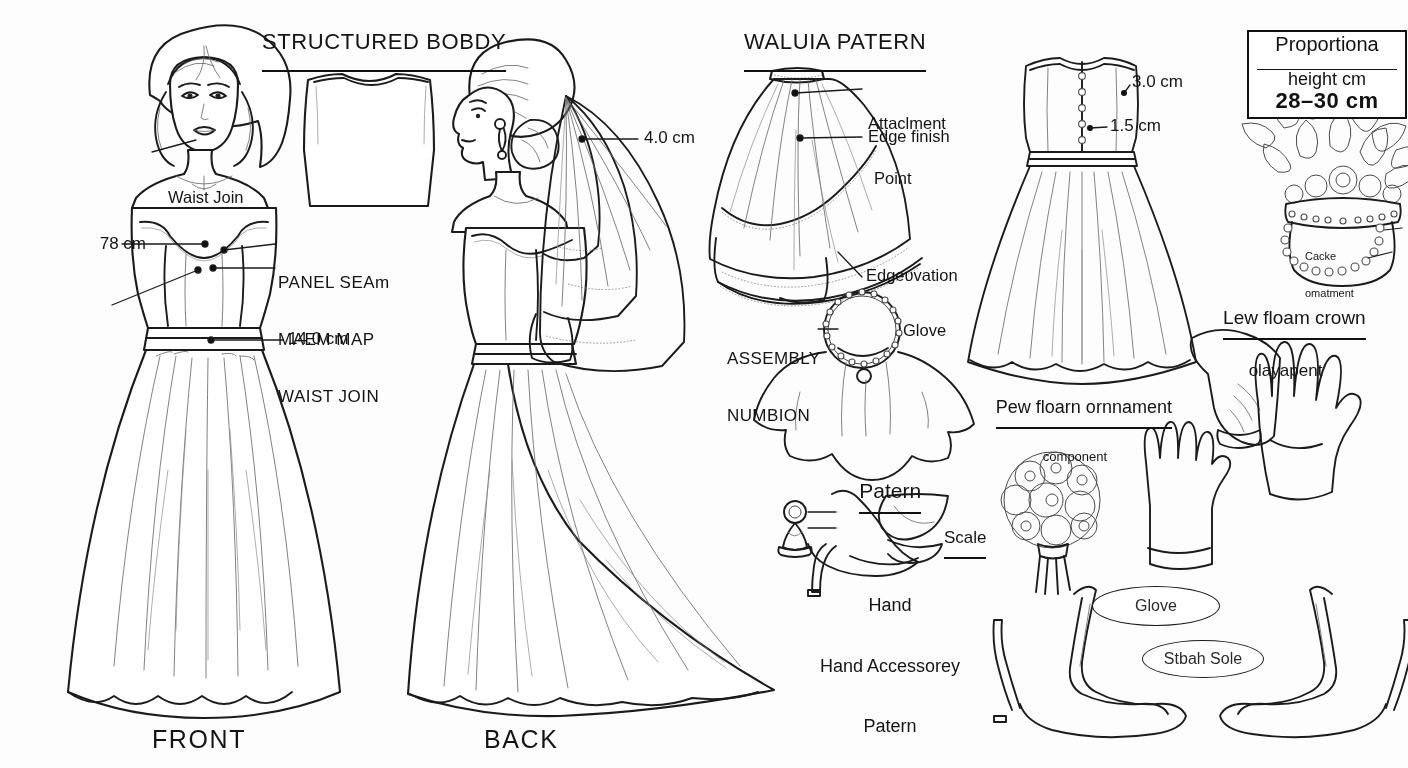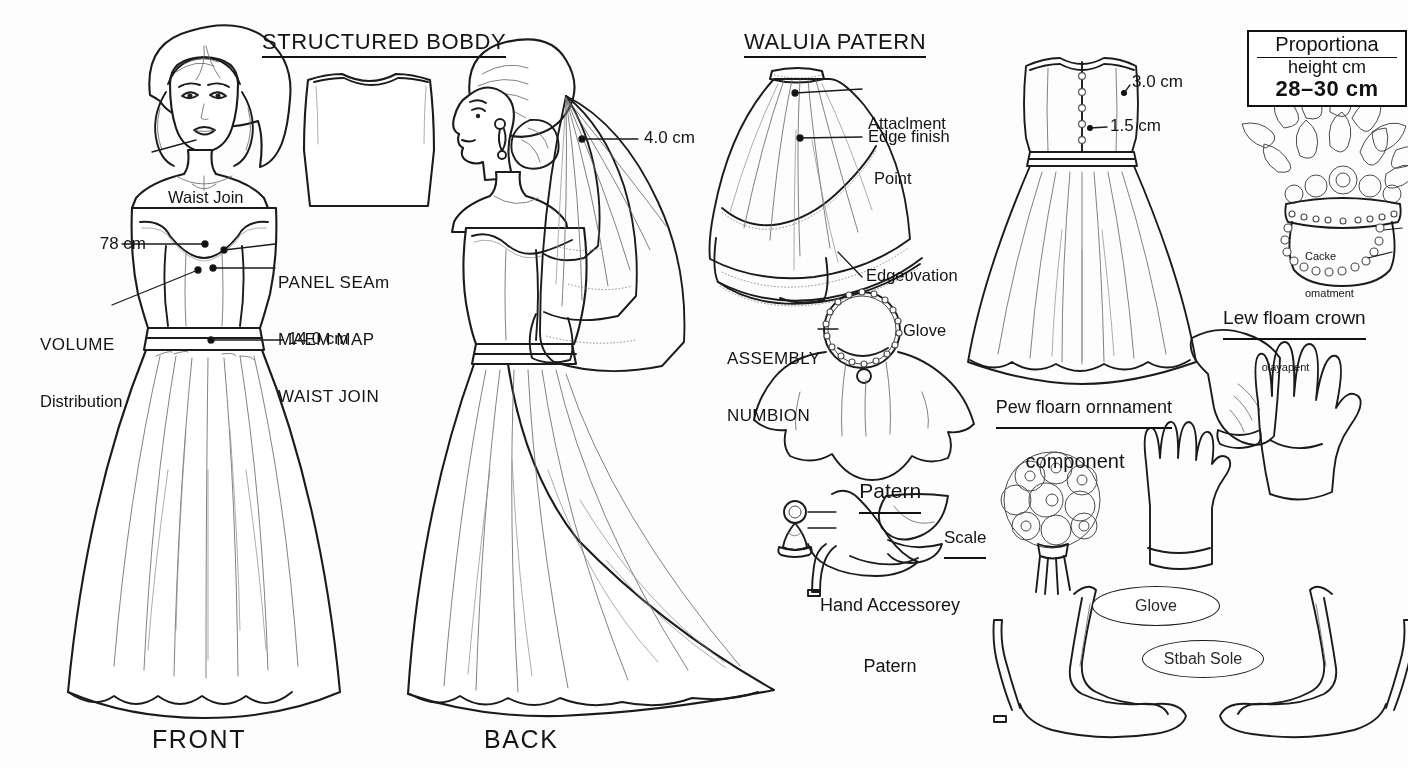--- a/index.html
+++ b/index.html
@@ -25,21 +25,21 @@
     color: #141414;
   }
   .lbl.ctr { text-align: center; }
   .lbl.rt  { text-align: right; }
 
   
   .title {
     font-size: 22px;
     letter-spacing: 0.6px;
     border-bottom: 2.4px solid #111;
-    padding-bottom: 1px;
+    padding-bottom: 15px;
   }
   .caps {
     font-size: 17px;
     letter-spacing: 0.5px;
   }
   .caps-sm { font-size: 17px; letter-spacing: 0.4px; }
   .note  { font-size: 16.5px; }
   .note-sm { font-size: 11px; }
   .dim   { font-size: 17px; }
   .viewname {
@@ -50,21 +50,21 @@
 
   
   #prop-box {
     position: absolute;
     border: 2px solid #111;
     background: #fff;
     padding: 2px 8px 4px 8px;
     text-align: center;
     line-height: 1.08;
   }
-  #prop-box .p1 { font-size: 20px; border-bottom: 1.6px solid #111; display:block; padding-bottom:1px;}
+  #prop-box .p1 { font-size: 20px; border-bottom: 1.6px solid #111; display:block; padding-bottom:13px;}
   #prop-box .p2 { font-size: 18px; display:block; }
   #prop-box .p3 { font-size: 22px; font-weight: bold; display:block; letter-spacing:0.5px;}
 
   
   .bubble {
     position: absolute;
     border: 1.8px solid #1a1a1a;
     border-radius: 50%/50%;
     background: #fff;
     display: flex;
@@ -543,24 +543,20 @@
   <div class="lbl note" style="left:168px; top:188px;">Waist Join</div>
 
   <div class="lbl dim rt" style="left:0px; top:234px; width:118px;padding-left:28px;">78 cm</div>
 
   <div class="lbl caps" style="left:278px; top:235px;">
     <div>PANEL SEAm</div>
     <div>MAEM MAP</div>
     <div>WAIST JOIN</div>
   </div>
 
-  <div class="lbl" style="left:40px; top:297px; font-size:17px;">
-    <div class="caps">VOLUME</div>
-    <div class="note">Distribution</div>
-  </div>
 
   <div class="lbl dim" style="left:288px; top:329px;">14.0 cm</div>
 
   <div class="lbl viewname" style="left:152px; top:725px;">FRONT</div>
 
   <div class="lbl dim" style="left:644px; top:128px;">4.0 cm</div>
 
   <div class="lbl viewname" style="left:484px; top:725px;">BACK</div>
 
   <div class="lbl note" style="left:868px; top:77px;">
@@ -577,47 +573,48 @@
     <div>NUMBION</div>
   </div>
 
   <div class="lbl note" style="left:903px; top:321px;">Glove</div>
 
   <div class="lbl" style="left:925px; top:509px; font-size:17px;">
     <span class="ulined">Scale</span>
   </div>
 
   <div class="lbl ctr" style="left:780px; top:555px; width:220px; font-size:18px;">
+    <div>Hand</div>
     <div>Hand Accessorey</div>
     <div>Patern</div>
   </div>
 
   <div class="lbl dim" style="left:1132px; top:72px;">3.0 cm</div>
 
   <div class="lbl dim" style="left:1110px; top:116px;">1.5 cm</div>
 
   <div class="lbl ctr" style="left:960px; top:379px; width:230px;">
     <div style="font-size:18px;" class="ulined">Pew floarn ornnament</div>
-    <div style="font-size:20px; margin-top:3px;">component</div>
+    <div style="font-size:13px; margin-top:3px;">component</div>
   </div>
 
   <div id="prop-box" style="left:1247px; top:30px; width:140px;">
     <span class="p1">Proportiona</span>
     <span class="p2">height cm</span>
     <span class="p3">28–30 cm</span>
   </div>
 
   <div class="lbl note-sm" style="left:1305px; top:225px;">
     <div>Cacke</div>
     <div>omatment</div>
   </div>
 
   <div class="lbl ctr" style="left:1178px; top:289px; width:215px;">
     <div style="font-size:19px;" class="ulined">Lew floam crown</div>
-    <div style="font-size:11px; margin-top:3px;">olayapent</div>
+    <div style="font-size:17px; margin-top:3px;">olayapent</div>
   </div>
 
 
   <div class="bubble" style="left:1092px; top:586px; width:126px; height:38px;">
     <span>Glove</span>
   </div>
 
   <div class="bubble" style="left:1142px; top:640px; width:120px; height:36px; font-size:16px;">
     <span>Stbah Sole</span>
   </div>

